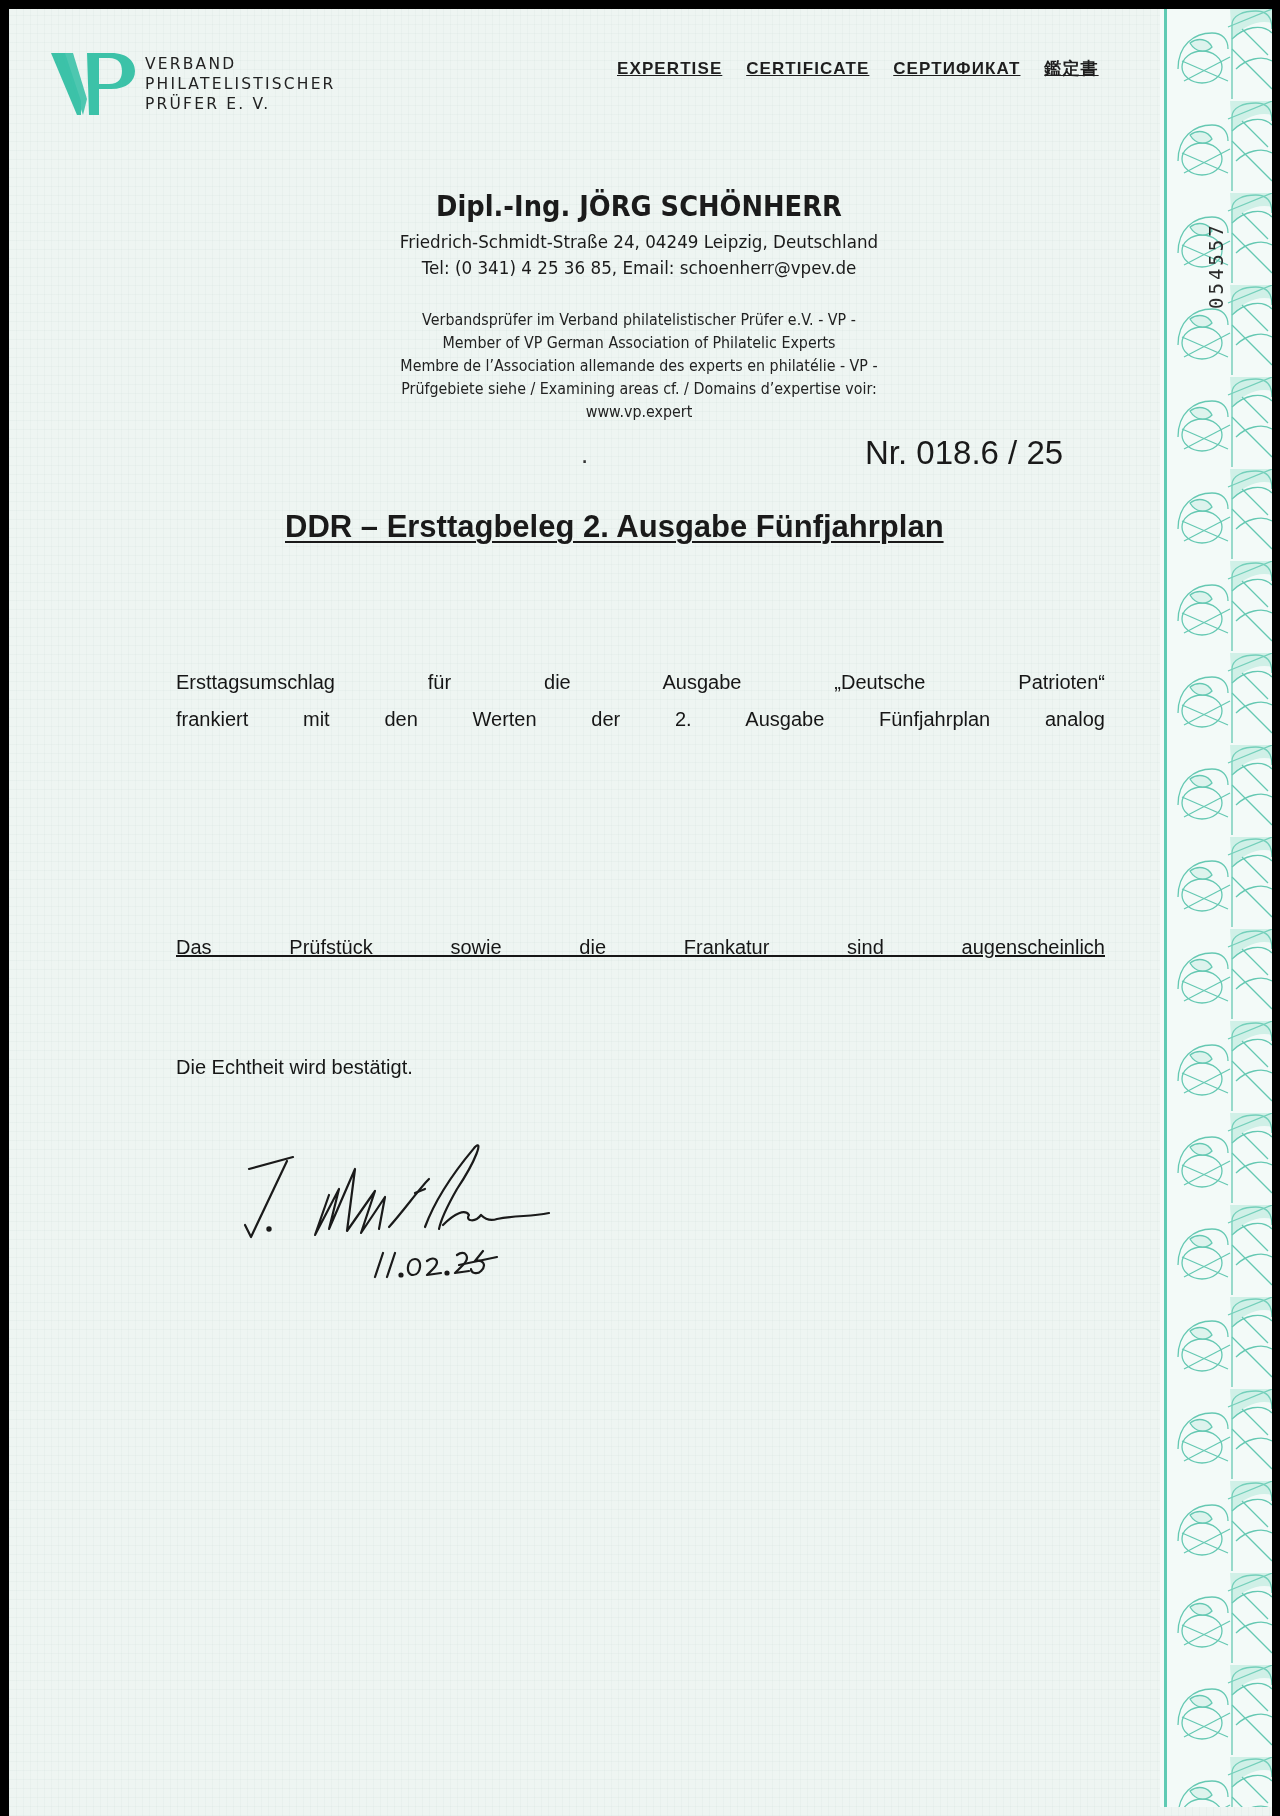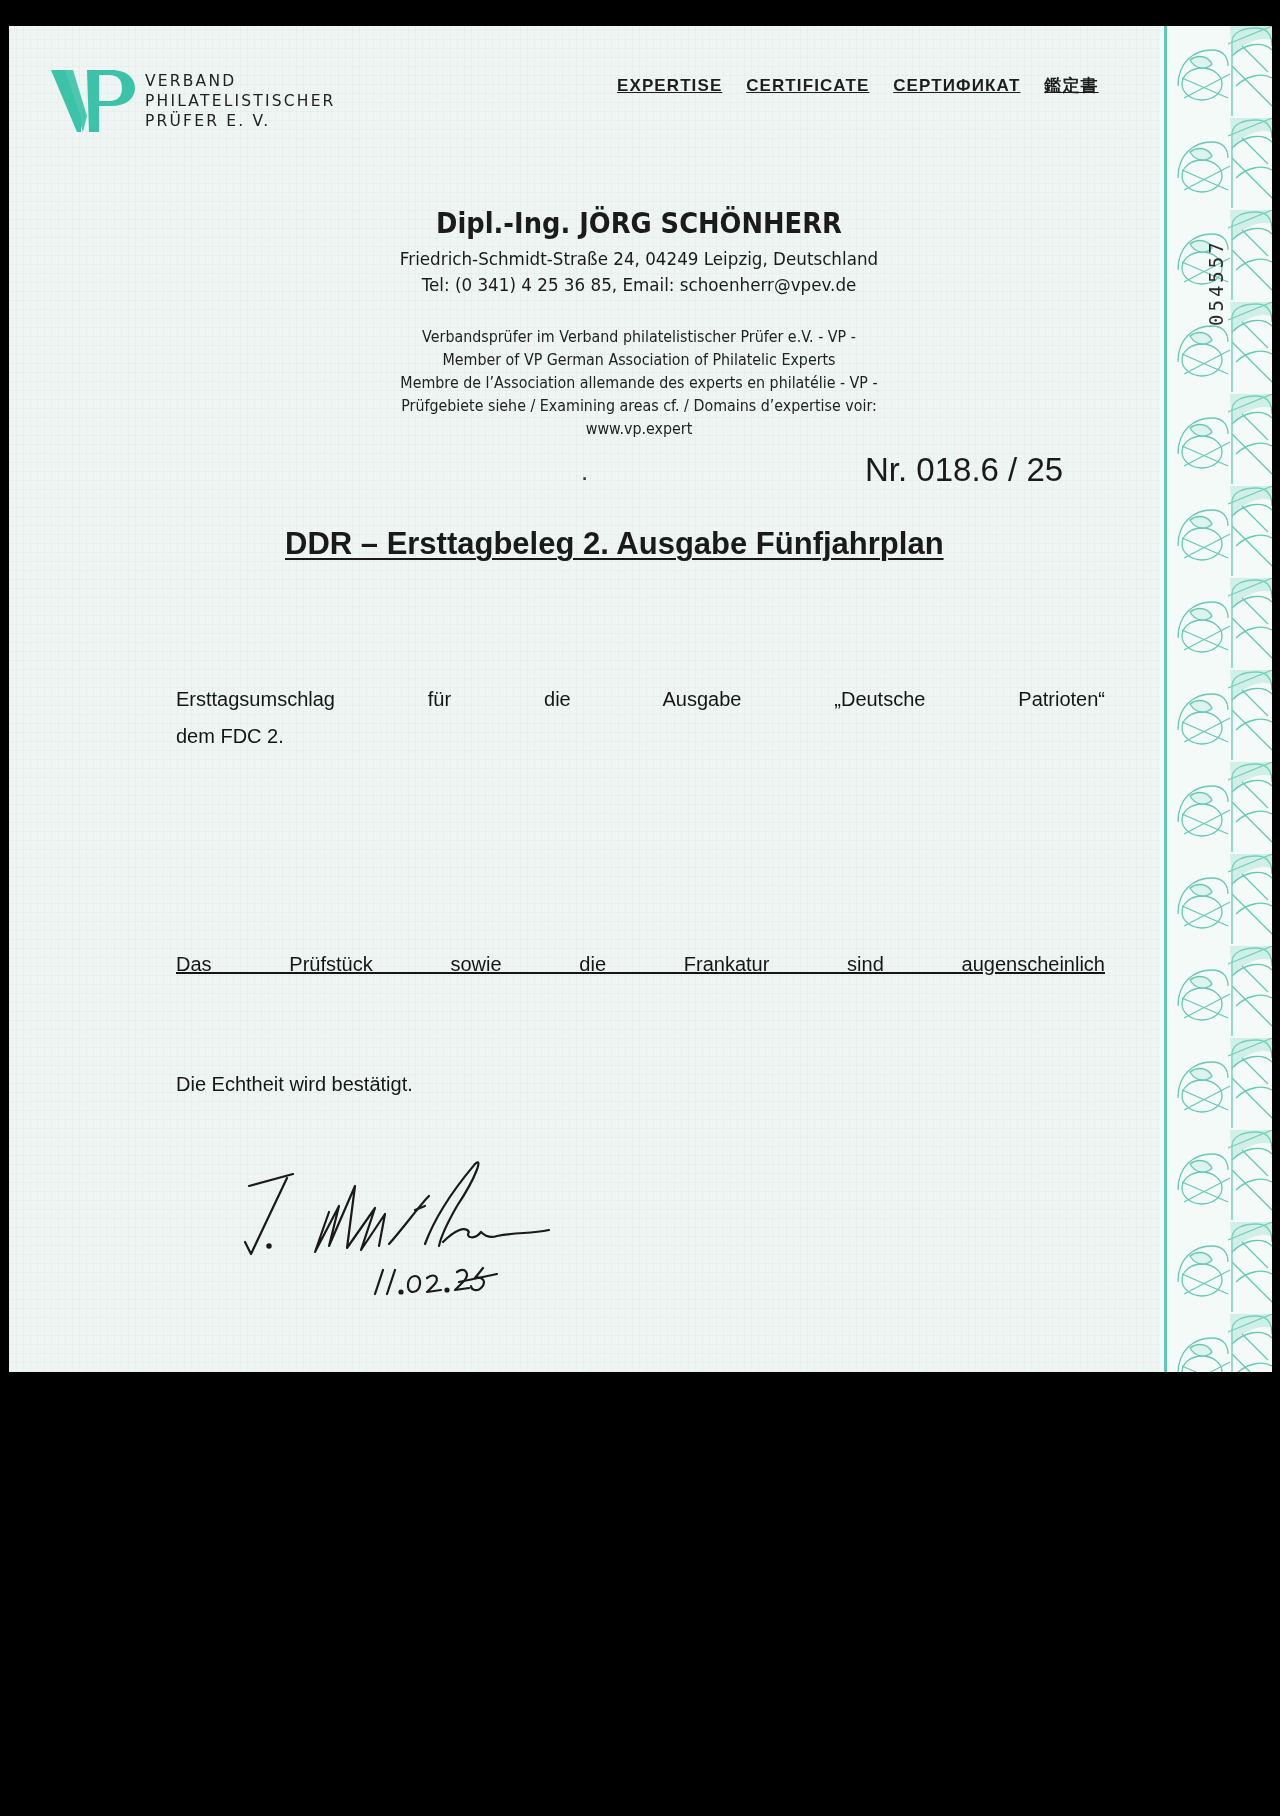--- a/index.html
+++ b/index.html
@@ -6,23 +6,23 @@
       margin: 0;
       padding: 0;
       width: 1280px;
       height: 1816px;
       background: #000;
       overflow: hidden;
     }
     .page {
       position: absolute;
       left: 9px;
-      top: 26px;
+      top: 9px;
       width: 1263px;
-      height: 1346px;
+      height: 1807px;
       background-color: #eef5f2;
       background-image:
         repeating-linear-gradient(90deg, rgba(180,200,195,0.10) 0 1px, transparent 1px 7px),
         repeating-linear-gradient(0deg, rgba(180,200,195,0.10) 0 1px, transparent 1px 9px);
       overflow: hidden;
     }
     
     .logo {
       position: absolute;
       left: 42px;
@@ -236,21 +236,21 @@
     <div>www.vp.expert</div>
   </div>
 
   <div class="dot-mark">.</div>
   <div class="cert-number">Nr. 018.6 / 25</div>
 
   <div class="title">DDR – Ersttagbeleg 2. Ausgabe Fünfjahrplan</div>
 
   <div class="body-text p1">
     <span class="line-j">Ersttagsumschlag für die Ausgabe „Deutsche Patrioten“</span>
-    <span class="line">dem FDC 2.</span>
+    <span class="line-j">frankiert mit den Werten der 2. Ausgabe Fünfjahrplan analog</span>
   </div>
 
 
   <div class="body-text p3">
     <span class="line-j">Das Prüfstück sowie die Frankatur sind augenscheinlich</span>
   </div>
 
   <div class="body-text p4">
     <span class="line">Die Echtheit wird bestätigt.</span>
   </div>

